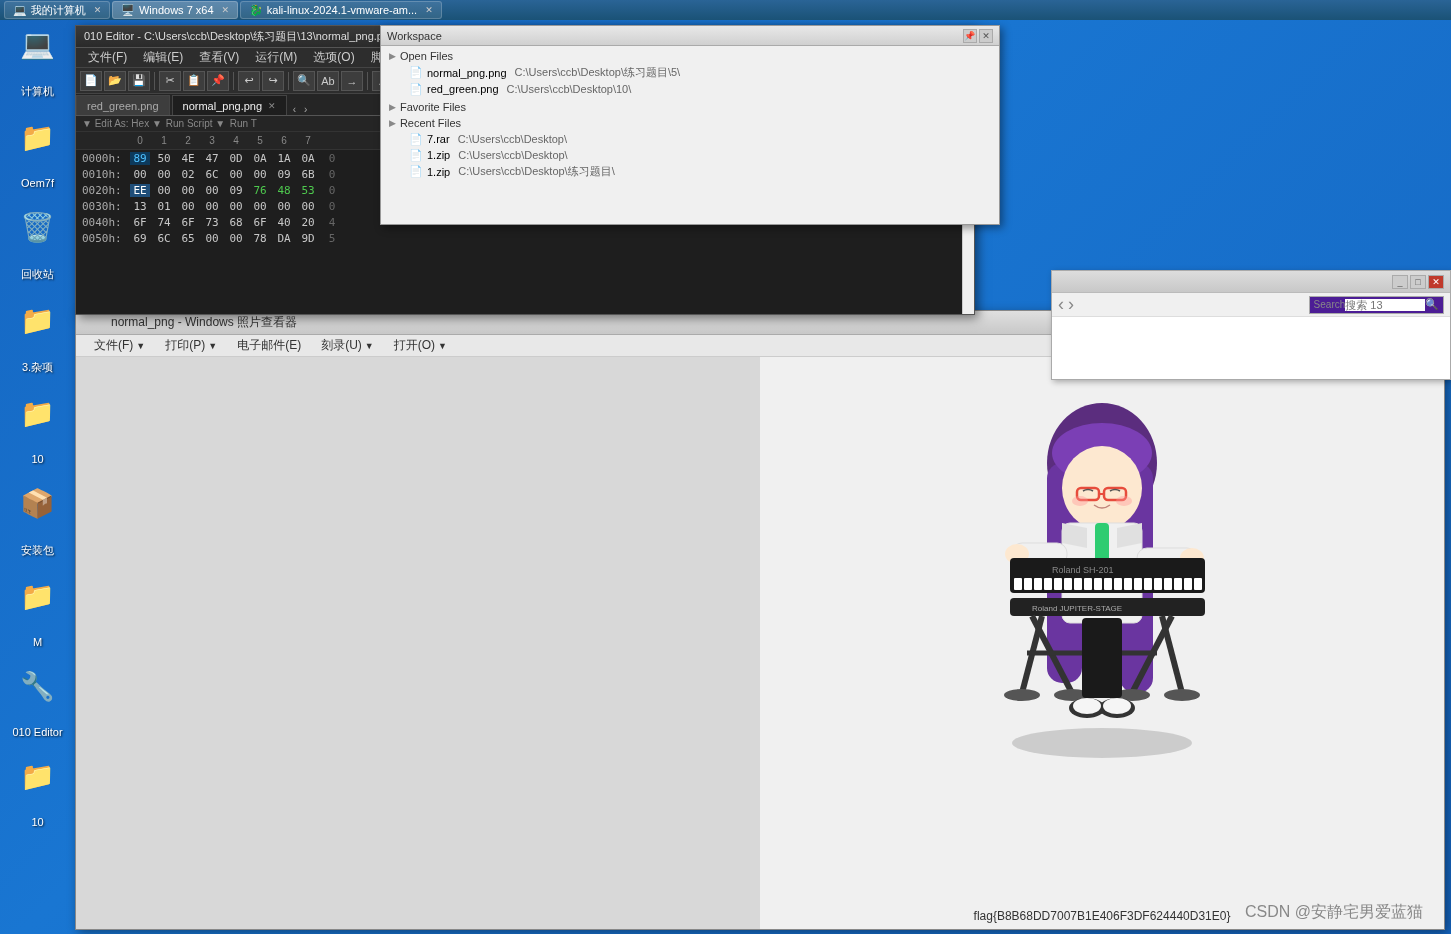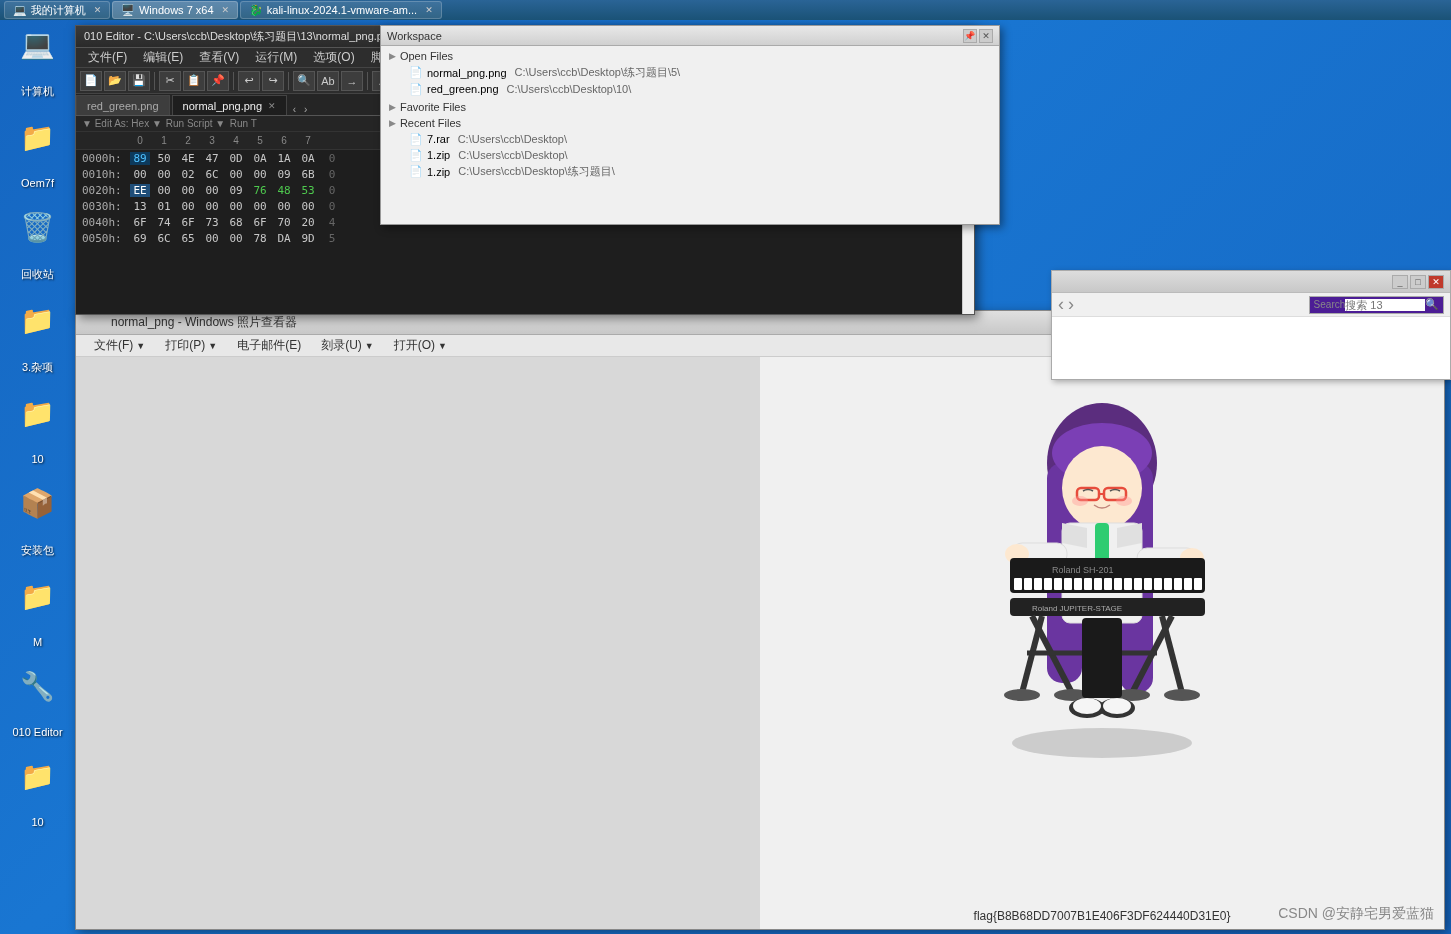--- a/index.html
+++ b/index.html
@@ -508,22 +508,22 @@
       left: 50%;
       transform: translateX(-50%);
       font-size: 12px;
       color: #333;
       white-space: nowrap;
     }
 
     .watermark {
       position: absolute;
       bottom: 6px;
-      right: 10px;
-      font-size: 14px;
+      right: 21px;
+      font-size: 16px;
       color: #888;
     }
 
     
     .file-explorer {
       position: absolute;
       top: 270px;
       right: 0;
       width: 400px;
       height: 110px;
@@ -842,21 +842,21 @@
 
         <div class="hex-row">
           <div class="hex-addr">0040h:</div>
           <div class="hex-bytes">
             <div class="hex-byte">6F</div>
             <div class="hex-byte">74</div>
             <div class="hex-byte">6F</div>
             <div class="hex-byte">73</div>
             <div class="hex-byte">68</div>
             <div class="hex-byte">6F</div>
-            <div class="hex-byte">70</div>
+            <div class="hex-byte">40</div>
             <div class="hex-byte">20</div>
             <div class="hex-byte" style="color:#666">4</div>
           </div>
         </div>
 
         <div class="hex-row">
           <div class="hex-addr">0050h:</div>
           <div class="hex-bytes">
             <div class="hex-byte">69</div>
             <div class="hex-byte">6C</div>

